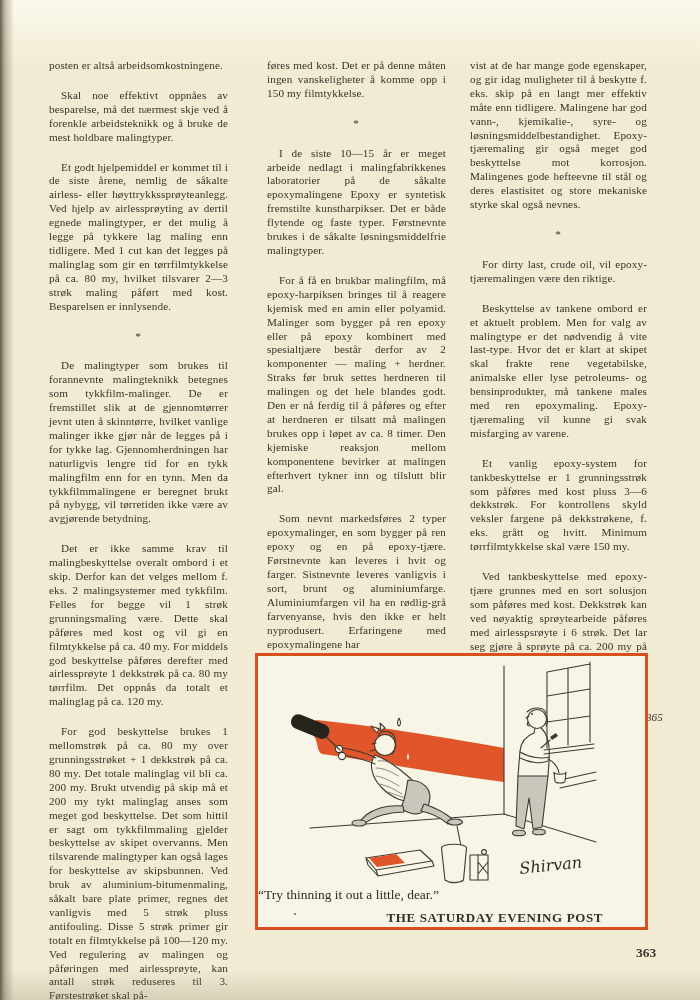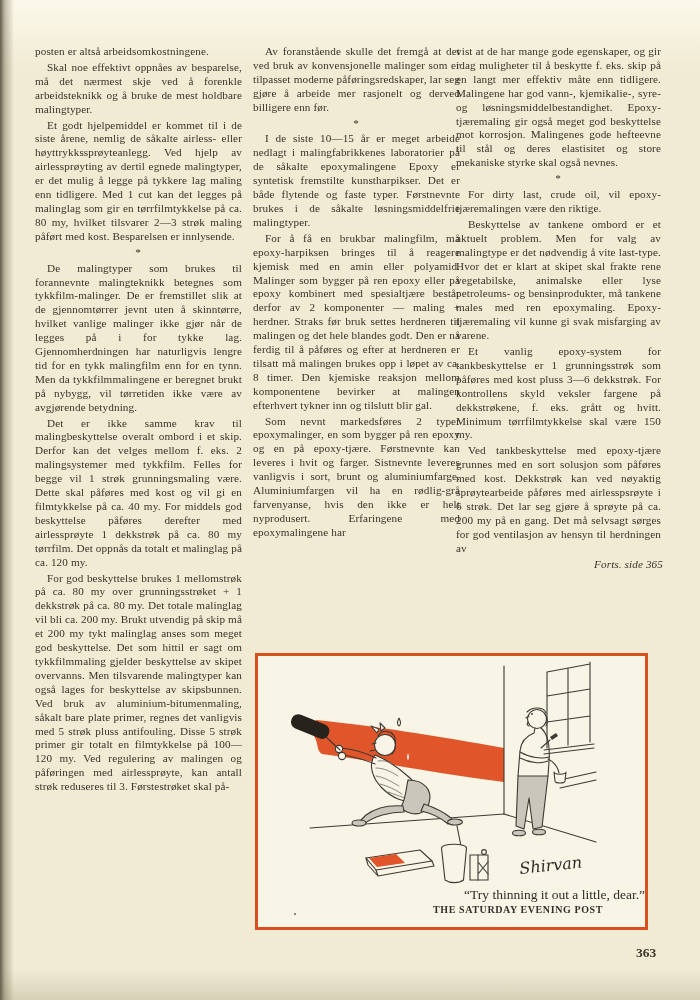--- a/index.html
+++ b/index.html
@@ -14,31 +14,31 @@
   .gutter { position:absolute; left:0; top:0; bottom:0; width:14px;
     background:linear-gradient(to right, rgba(74,67,49,.85) 0%, rgba(120,112,88,.45) 35%, rgba(150,142,115,0) 100%); }
   .bottom-shade { position:absolute; left:0; right:0; bottom:0; height:30px;
     background:linear-gradient(to bottom, rgba(120,110,85,0), rgba(120,110,85,.22)); pointer-events:none; }
 
   .col { position:absolute; top:43px; text-align:justify;
     font-size:11.2px; line-height:13.9px; letter-spacing:.1px; }
   .col-1 { left:33px;  width:211px; }
   .col-2 { left:251px; width:211px; }
   .col-3 { left:454px; width:209px; }
-  .col p { margin:2px; text-indent:12px; }
+  .col p { margin:16px; text-indent:12px; }
   .col p.cont { text-indent:0; }
   .sep { text-align:center; text-indent:0 !important; margin:1px 0; letter-spacing:1px; }
   .forts { text-align:right; font-style:italic; text-indent:0 !important; }
 
   .cartoon { position:absolute; left:255px; top:653px; width:393px; height:277px;
     box-sizing:border-box; border:3px solid #d8501e; background:#f8f4e6; z-index:2; }
   .cartoon svg { display:block; }
-  .caption { position:absolute; left:0; right:0; top:231px; text-align:right;
+  .caption { position:absolute; left:0; right:0; top:231px; text-align:left;
     font-size:13.5px; color:#2f2b26; }
-  .attrib { position:absolute; right:42px; top:248px; font-size:10px; font-weight:bold;
+  .attrib { position:absolute; right:42px; top:254px; font-size:13px; font-weight:bold;
     letter-spacing:.6px; color:#332f2a; }
 
   .pagenum { position:absolute; left:624px; top:945px; font-size:13.5px; font-weight:bold; color:#3a352c;margin-left:12px; }
 
   .ln { stroke:#3e3a33; stroke-width:1.1; fill:none; stroke-linecap:round; stroke-linejoin:round; }
   .thin { stroke:#6e6a60; stroke-width:.8; fill:none; stroke-linecap:round; }
   .gray { fill:#c9c6bc; stroke:#3e3a33; stroke-width:1.1; stroke-linejoin:round; }
   .cream { fill:#f8f4e6; stroke:#3e3a33; stroke-width:1.1; stroke-linejoin:round; }
 </style>
 </head>
@@ -52,21 +52,21 @@
     <p class="cont">posten er altså arbeidsomkostningene.</p>
     <p>Skal noe effektivt oppnåes av besparelse, må det nærmest skje ved å forenkle arbeidsteknikk og å bruke de mest holdbare malingtyper.</p>
     <p>Et godt hjelpemiddel er kommet til i de siste årene, nemlig de såkalte airless- eller høyttrykkssprøyteanlegg. Ved hjelp av airlessprøyting av dertil egnede malingtyper, er det mulig å legge på tykkere lag maling enn tidligere. Med 1 cut kan det legges på malinglag som gir en tørrfilmtykkelse på ca. 80 my, hvilket tilsvarer 2—3 strøk maling påført med kost. Besparelsen er innlysende.</p>
     <div class="sep">*</div>
     <p>De malingtyper som brukes til forannevnte malingteknikk betegnes som tykkfilm-malinger. De er fremstillet slik at de gjennomtørrer jevnt uten å skinntørre, hvilket vanlige malinger ikke gjør når de legges på i for tykke lag. Gjennomherdningen har naturligvis lengre tid for en tykk malingfilm enn for en tynn. Men da tykkfilmmalingene er beregnet brukt på nybygg, vil tørretiden ikke være av avgjørende betydning.</p>
     <p>Det er ikke samme krav til malingbeskyttelse overalt ombord i et skip. Derfor kan det velges mellom f. eks. 2 malingsystemer med tykkfilm. Felles for begge vil 1 strøk grunningsmaling være. Dette skal påføres med kost og vil gi en filmtykkelse på ca. 40 my. For middels god beskyttelse påføres derefter med airlessprøyte 1 dekkstrøk på ca. 80 my tørrfilm. Det oppnås da totalt et malinglag på ca. 120 my.</p>
     <p>For god beskyttelse brukes 1 mellomstrøk på ca. 80 my over grunningsstrøket + 1 dekkstrøk på ca. 80 my. Det totale malinglag vil bli ca. 200 my. Brukt utvendig på skip må et 200 my tykt malinglag anses som meget god beskyttelse. Det som hittil er sagt om tykkfilmmaling gjelder beskyttelse av skipet overvanns. Men tilsvarende malingtyper kan også lages for beskyttelse av skipsbunnen. Ved bruk av aluminium-bitumenmaling, såkalt bare plate primer, regnes det vanligvis med 5 strøk pluss antifouling. Disse 5 strøk primer gir totalt en filmtykkelse på 100—120 my. Ved regulering av malingen og påføringen med airlessprøyte, kan antall strøk reduseres til 3. Førstestrøket skal på-</p>
   </div>
 
   <div class="col col-2">
-    <p>Av foranstående skulle det fremgå at det ved bruk av konvensjonelle malinger som er tilpasset moderne påføringsredskaper, lar seg gjøre å arbeide mer rasjonelt og derved billigere enn før.</p>
+    <p class="cont">føres med kost. Det er på denne måten ingen vanskeligheter å komme opp i 150 my filmtykkelse.</p>
     <div class="sep">*</div>
     <p>I de siste 10—15 år er meget arbeide nedlagt i malingfabrikkenes laboratorier på de såkalte epoxymalingene Epoxy er syntetisk fremstilte kunstharpikser. Det er både flytende og faste typer. Førstnevnte brukes i de såkalte løsningsmiddelfrie malingtyper.</p>
     <p>For å få en brukbar malingfilm, må epoxy-harpiksen bringes til å reagere kjemisk med en amin eller polyamid. Malinger som bygger på ren epoxy eller på epoxy kombinert med spesialtjære består derfor av 2 komponenter — maling + herdner. Straks før bruk settes herdneren til malingen og det hele blandes godt. Den er nå ferdig til å påføres og efter at herdneren er tilsatt må malingen brukes opp i løpet av ca. 8 timer. Den kjemiske reaksjon mellom komponentene bevirker at malingen efterhvert tykner inn og tilslutt blir gal.</p>
     <p>Som nevnt markedsføres 2 typer epoxymalinger, en som bygger på ren epoxy og en på epoxy-tjære. Førstnevnte kan leveres i hvit og farger. Sistnevnte leveres vanligvis i sort, brunt og aluminiumfarge. Aluminiumfargen vil ha en rødlig-grå farvenyanse, hvis den ikke er helt nyprodusert. Erfaringene med epoxymalingene har</p>
   </div>
 
   <div class="col col-3">
     <p class="cont">vist at de har mange gode egenskaper, og gir idag muligheter til å beskytte f. eks. skip på en langt mer effektiv måte enn tidligere. Malingene har god vann-, kjemikalie-, syre- og løsningsmiddelbestandighet. Epoxy-tjæremaling gir også meget god beskyttelse mot korrosjon. Malingenes gode hefteevne til stål og deres elastisitet og store mekaniske styrke skal også nevnes.</p>
     <div class="sep">*</div>
     <p>For dirty last, crude oil, vil epoxy-tjæremalingen være den riktige.</p>

